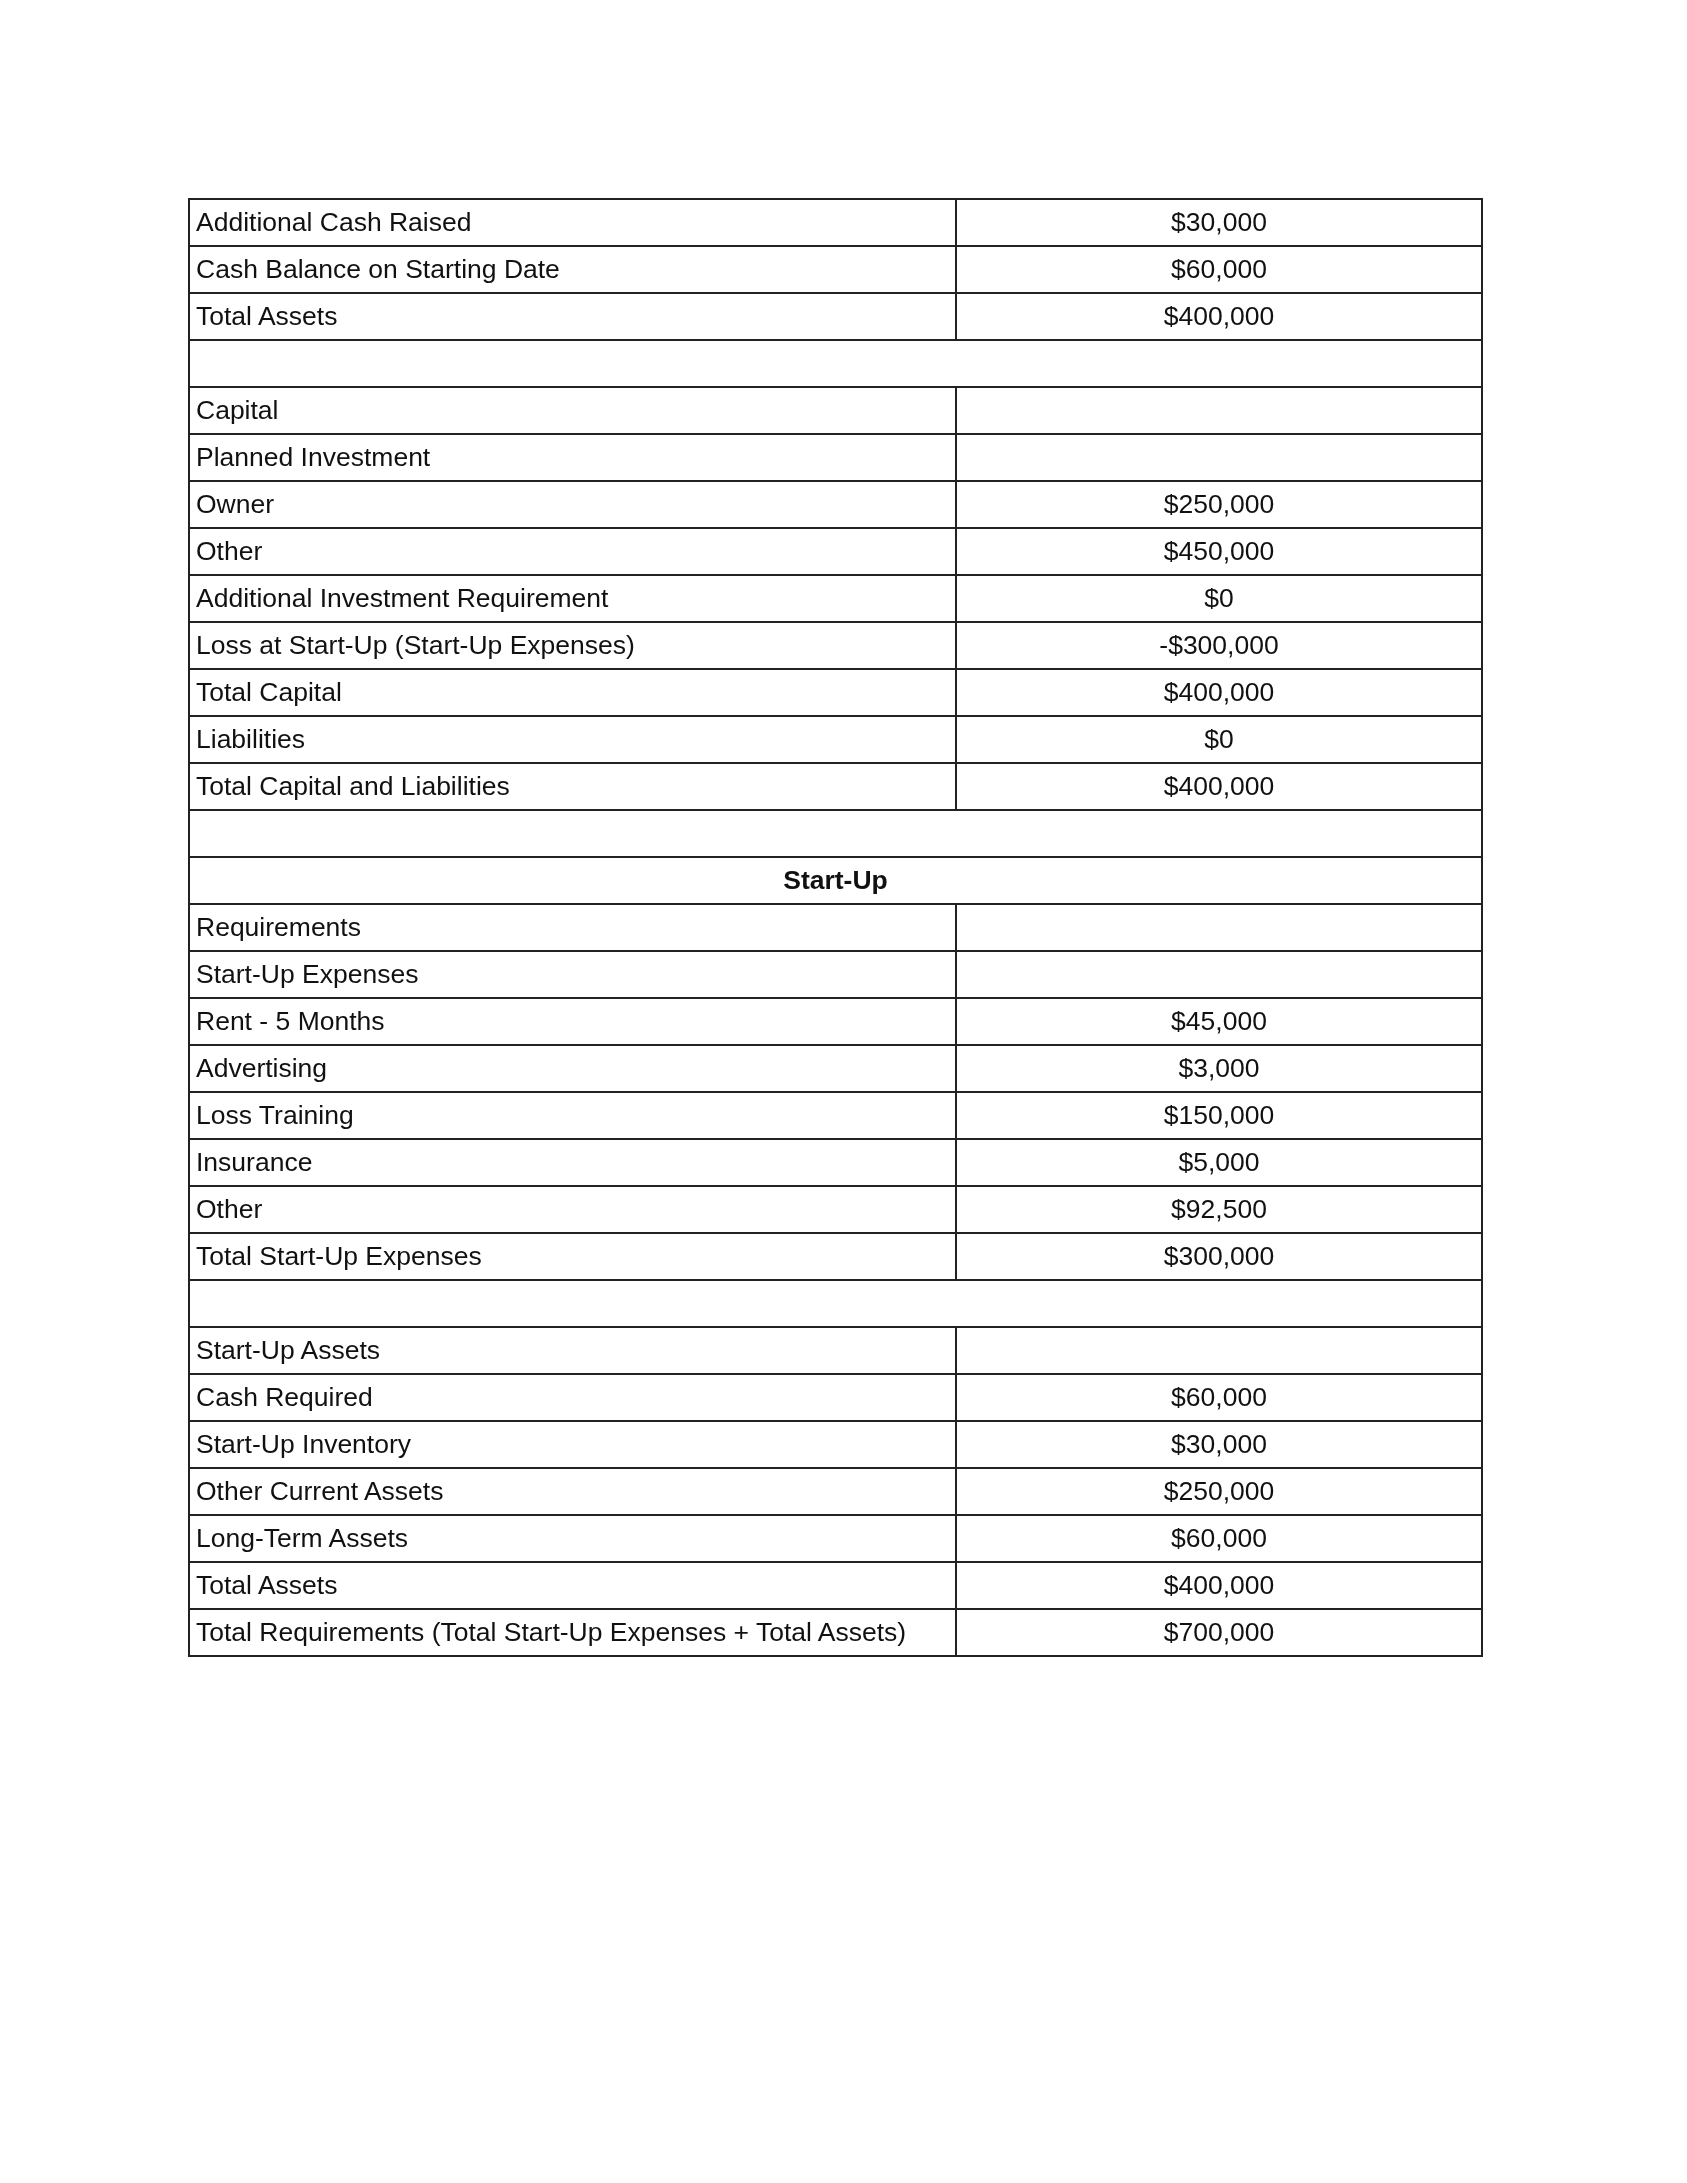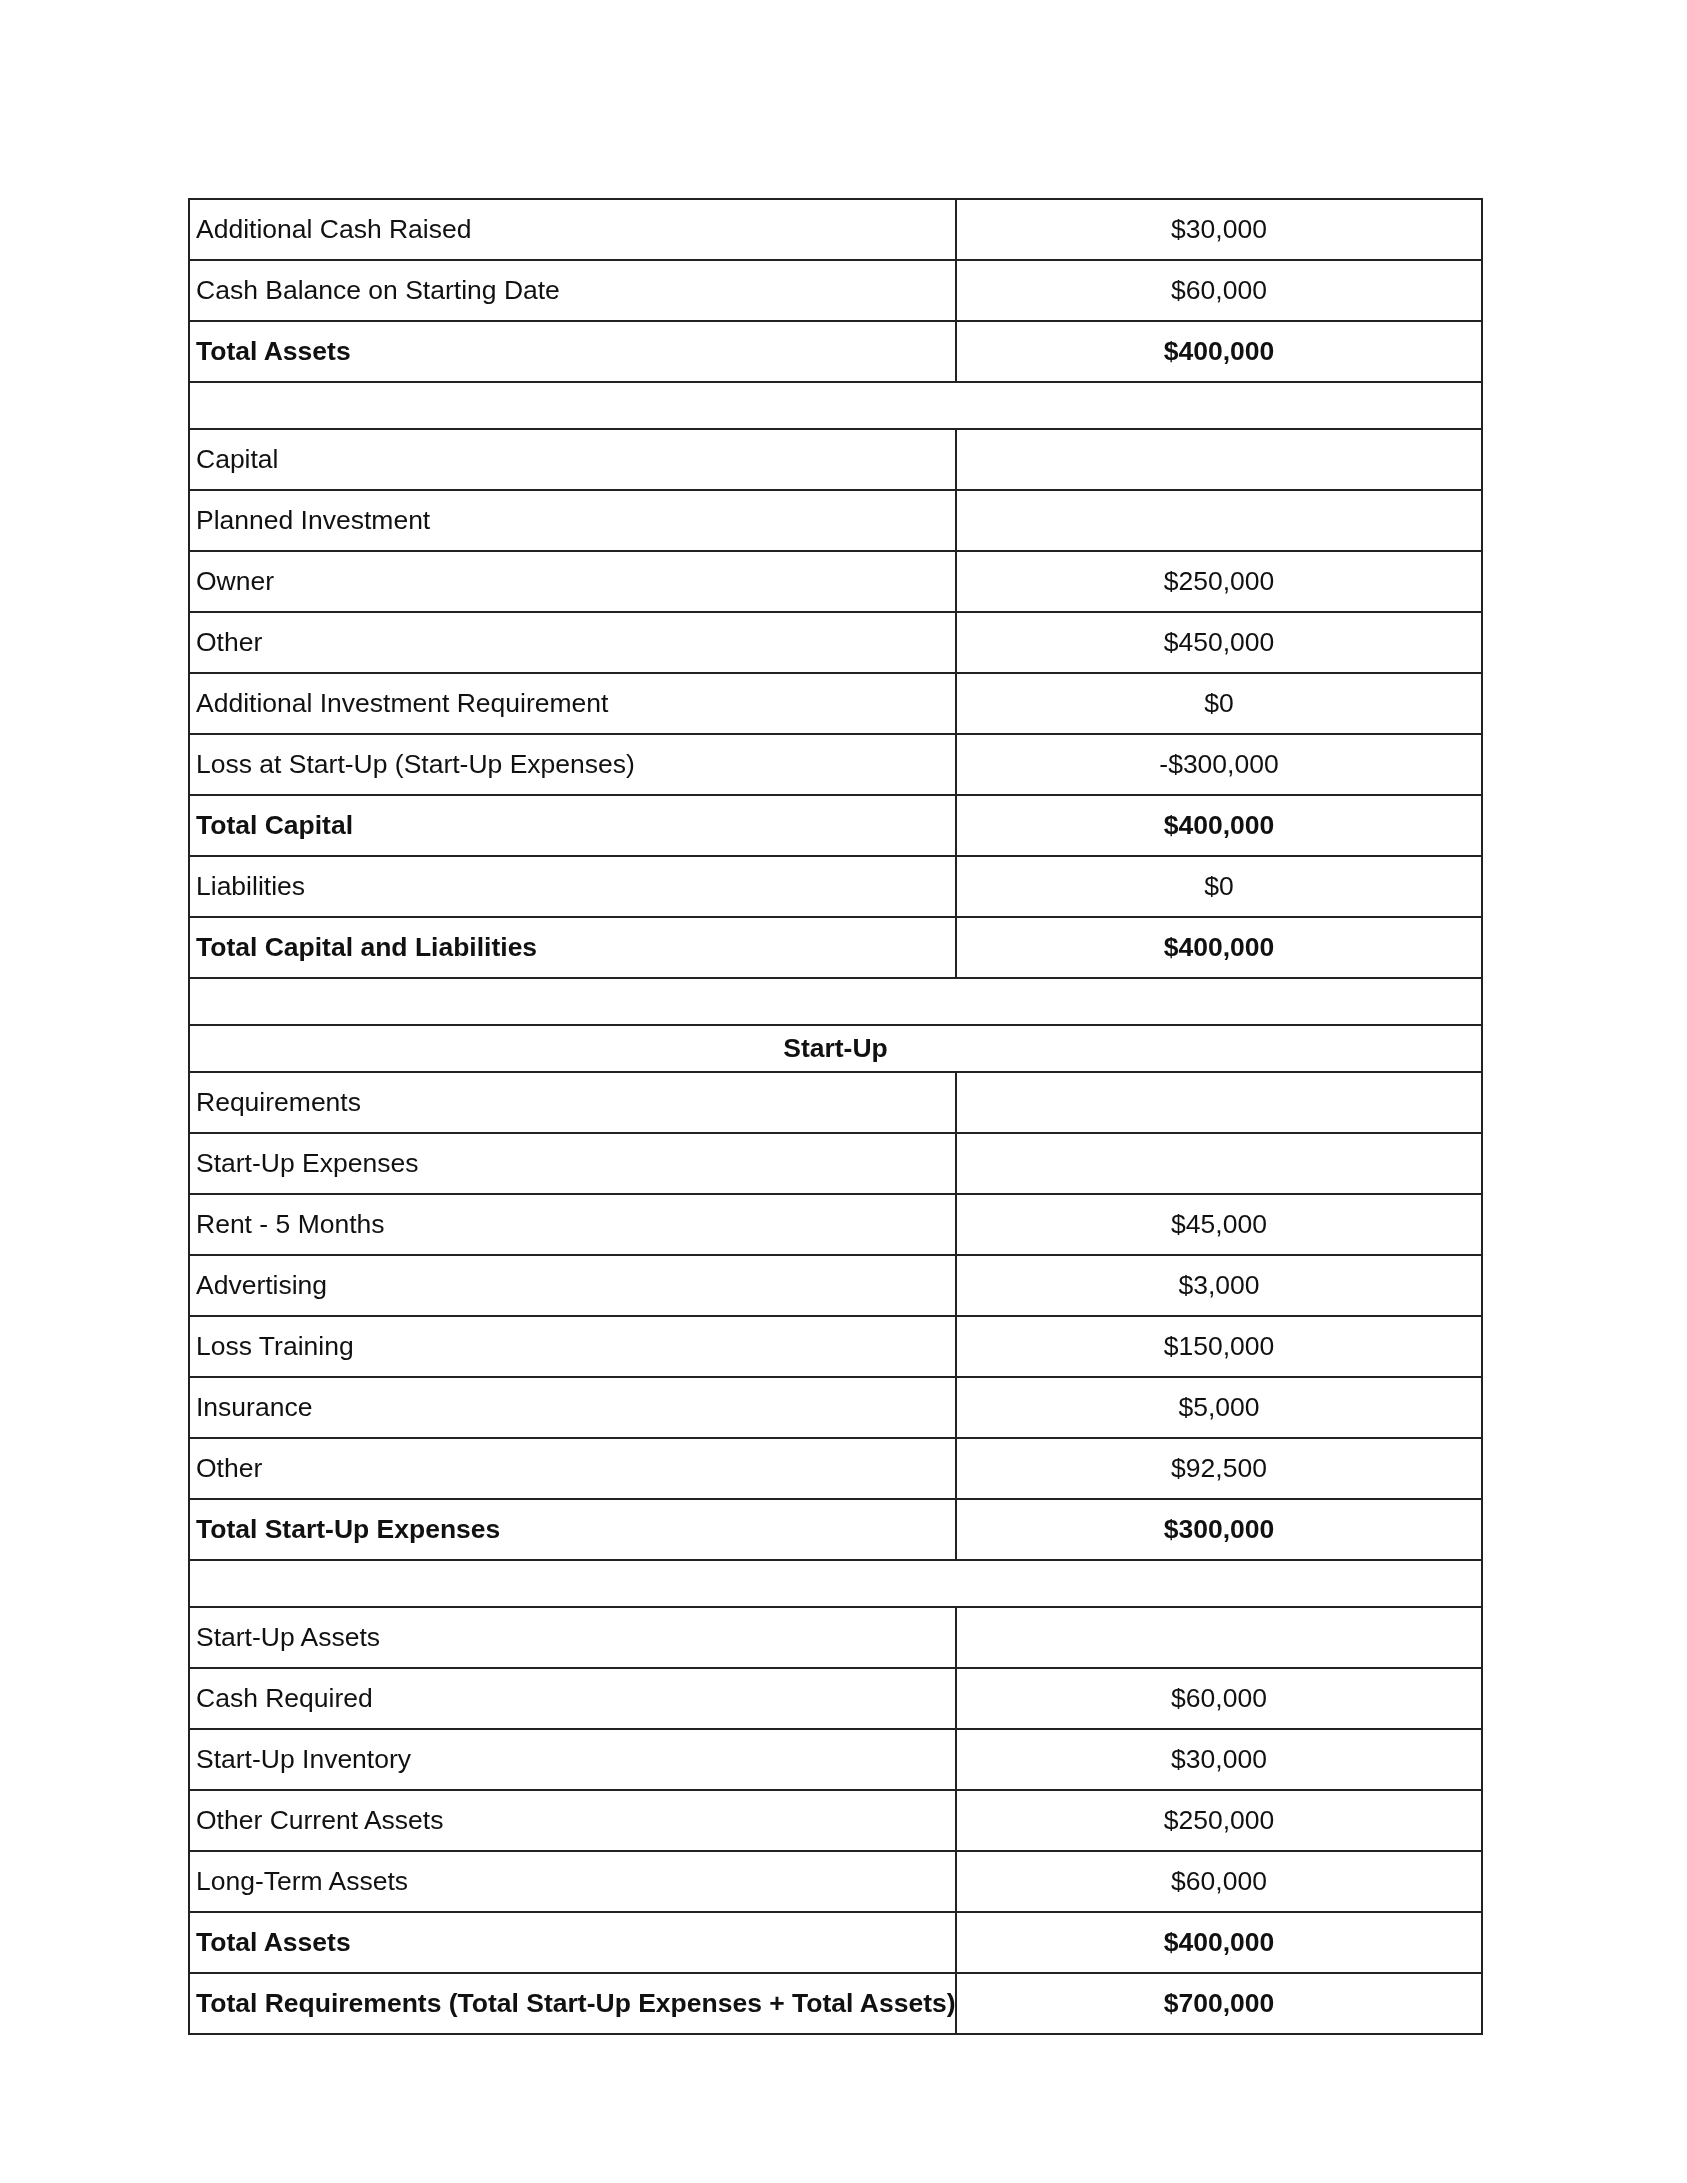--- a/index.html
+++ b/index.html
@@ -10,22 +10,22 @@
     position: absolute; left: 188px; top: 198px; width: 1293px;
     border-collapse: collapse; table-layout: fixed;
   }
   table.fin col.c1 { width: 767px; }
   table.fin col.c2 { width: 526px; }
   table.fin td {
     border: 2px solid #222222; height: 45px; padding: 0 0 0 6px;
     font-size: 26.5px; line-height: 26.5px; white-space: nowrap; overflow: hidden;
     vertical-align: middle;
   }
-  table.fin td.val { text-align: center; padding: 7px; }
-  table.fin tr.bold td { font-weight: bold; }
+  table.fin td.val { text-align: center; padding: 0; }
+  table.fin tr.bold td { font-weight: normal; }
   table.fin td.section { text-align: center; font-weight: bold; padding: 0; }
   table.fin td.blank { padding: 0; }
 </style>
 </head>
 <body>
 
 <div class="page">
   <table class="fin">
     <colgroup>
         <col class="c1">

